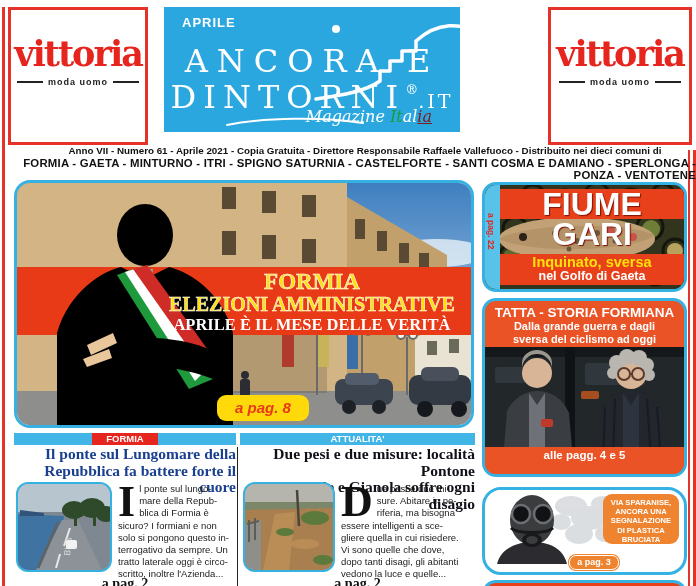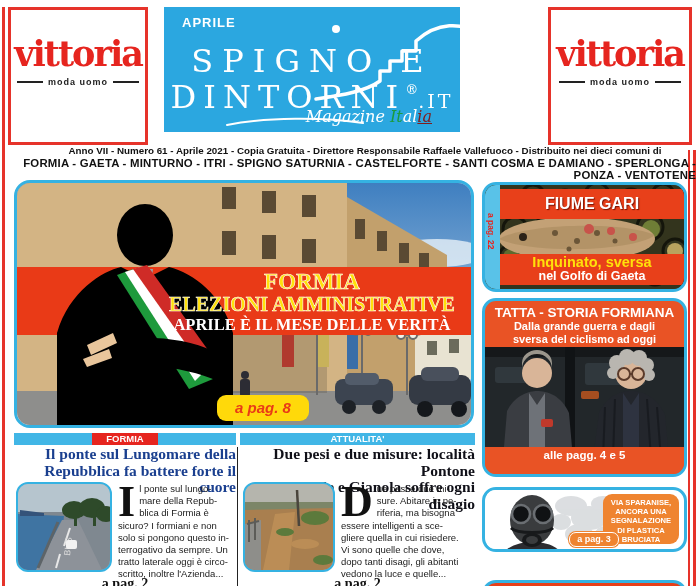--- a/index.html
+++ b/index.html
@@ -44,35 +44,35 @@
         border-radius:16px;box-sizing:border-box;overflow:hidden;background:#cfe3f2;}
 
   
   .card{position:absolute;left:482px;width:205px;border:3px solid #35b2e2;border-radius:14px;
         box-sizing:border-box;overflow:hidden;background:#fff;}
   .fg-card{top:182px;height:110px;background:#3c3d20;}
   .fg-strip{position:absolute;left:0;top:0;bottom:0;width:15px;background:#59c2e8;z-index:4;}
   .fg-pageref{position:absolute;left:1px;top:28px;writing-mode:vertical-rl;color:#e6251f;
               font-size:8.5px;font-weight:bold;z-index:5;}
   .fg-head{position:absolute;left:15px;right:0;top:4px;height:30px;background:#e8401a;z-index:3;
-           text-align:center;color:#fff;font-weight:bold;font-size:16px;letter-spacing:0px;line-height:30px;
+           text-align:center;color:#fff;font-weight:bold;font-size:32px;letter-spacing:0px;line-height:30px;
            text-shadow:1px 1px 1px #7a1405;}
   .fg-foot{position:absolute;left:15px;right:0;bottom:4px;background:#e8401a;z-index:3;
            text-align:center;padding:1px 0 2px;}
   .fg-cap1{color:#ffe10a;font-weight:bold;font-size:14.5px;line-height:15px;}
   .fg-cap2{color:#fff;font-weight:bold;font-size:12.5px;line-height:13px;}
 
   .tatta-card{top:298px;height:179px;background:#e95325;}
   .tatta-head{padding:4px 2px 2px;text-align:center;color:#fff;}
   .tatta-title{font-weight:bold;font-size:13.5px;line-height:15px;}
   .tatta-sub{font-weight:bold;font-size:11px;line-height:12.5px;white-space:pre-line;}
   .tatta-foot{position:absolute;left:0;right:0;bottom:0;height:27px;background:#e95325;
               text-align:center;color:#fff;font-weight:bold;font-size:11.5px;line-height:17px;}
 
-  .mask-card{top:487px;height:65px;background:#fff;}
+  .mask-card{top:487px;height:88px;background:#fff;border-radius:19px;}
   .mask-label{position:absolute;right:5px;top:4px;width:76px;height:50px;background:#ef8430;
               border-radius:9px;color:#fff;font-weight:bold;font-size:7.6px;line-height:9.2px;
               text-align:center;padding-top:4px;box-sizing:border-box;white-space:pre-line;z-index:3;}
   .mask-pill{position:absolute;left:84px;bottom:2px;width:48px;height:13px;background:#ef8430;
              border:1.5px solid #fff;border-radius:7px;color:#fff;font-weight:bold;font-size:9px;
              line-height:12px;text-align:center;box-shadow:0 0 0 1px #ef8430;z-index:4;}
   .stub-card{top:580px;height:40px;background:#e8401a;}
 
   
   .sec-bar{position:absolute;top:433px;height:12px;background:#41b6e6;display:flex;
@@ -108,21 +108,21 @@
     <span class="rule"></span>
   </div>
 </div>
 
 <div class="masthead">
   <svg class="abs" style="left:150px;top:6px;" width="220" height="92" viewBox="0 0 220 92">
     <circle cx="22" cy="16" r="4" fill="#ffffff"></circle>
     <path d="M2,86 C30,82 52,78 66,68 L66,58 L76,58 L76,48 L88,48 L88,38 L102,38 L102,28 C124,8 148,10 164,20 C186,34 204,60 218,86" fill="none" stroke="#ffffff" stroke-width="3.5" stroke-linecap="round" stroke-linejoin="round"></path>
   </svg>
   <div class="month">APRILE</div>
-  <div class="mast-title l1">SPIGNO E</div>
+  <div class="mast-title l1">ANCORA E</div>
   <div class="mast-title l2"><span>DINTORNI</span><span class="reg">®</span><span class="mast-suffix">.IT</span></div>
   <svg class="abs" style="right:95px;top:108px;" width="140" height="12" viewBox="0 0 140 12">
     <path d="M2,10 C40,2 100,2 138,8" fill="none" stroke="#ffffff" stroke-width="2" stroke-linecap="round"></path>
   </svg>
   <div class="tagline-script"><span>Magazine </span><span class="it-green">It</span><span class="it-white">al</span><span class="it-red">ia</span></div>
 </div>
 
 <div class="ad-box" style="left:548px;width:144px;">
   <div class="ad-brand">vittoria</div>
   <div class="ad-tagline">

